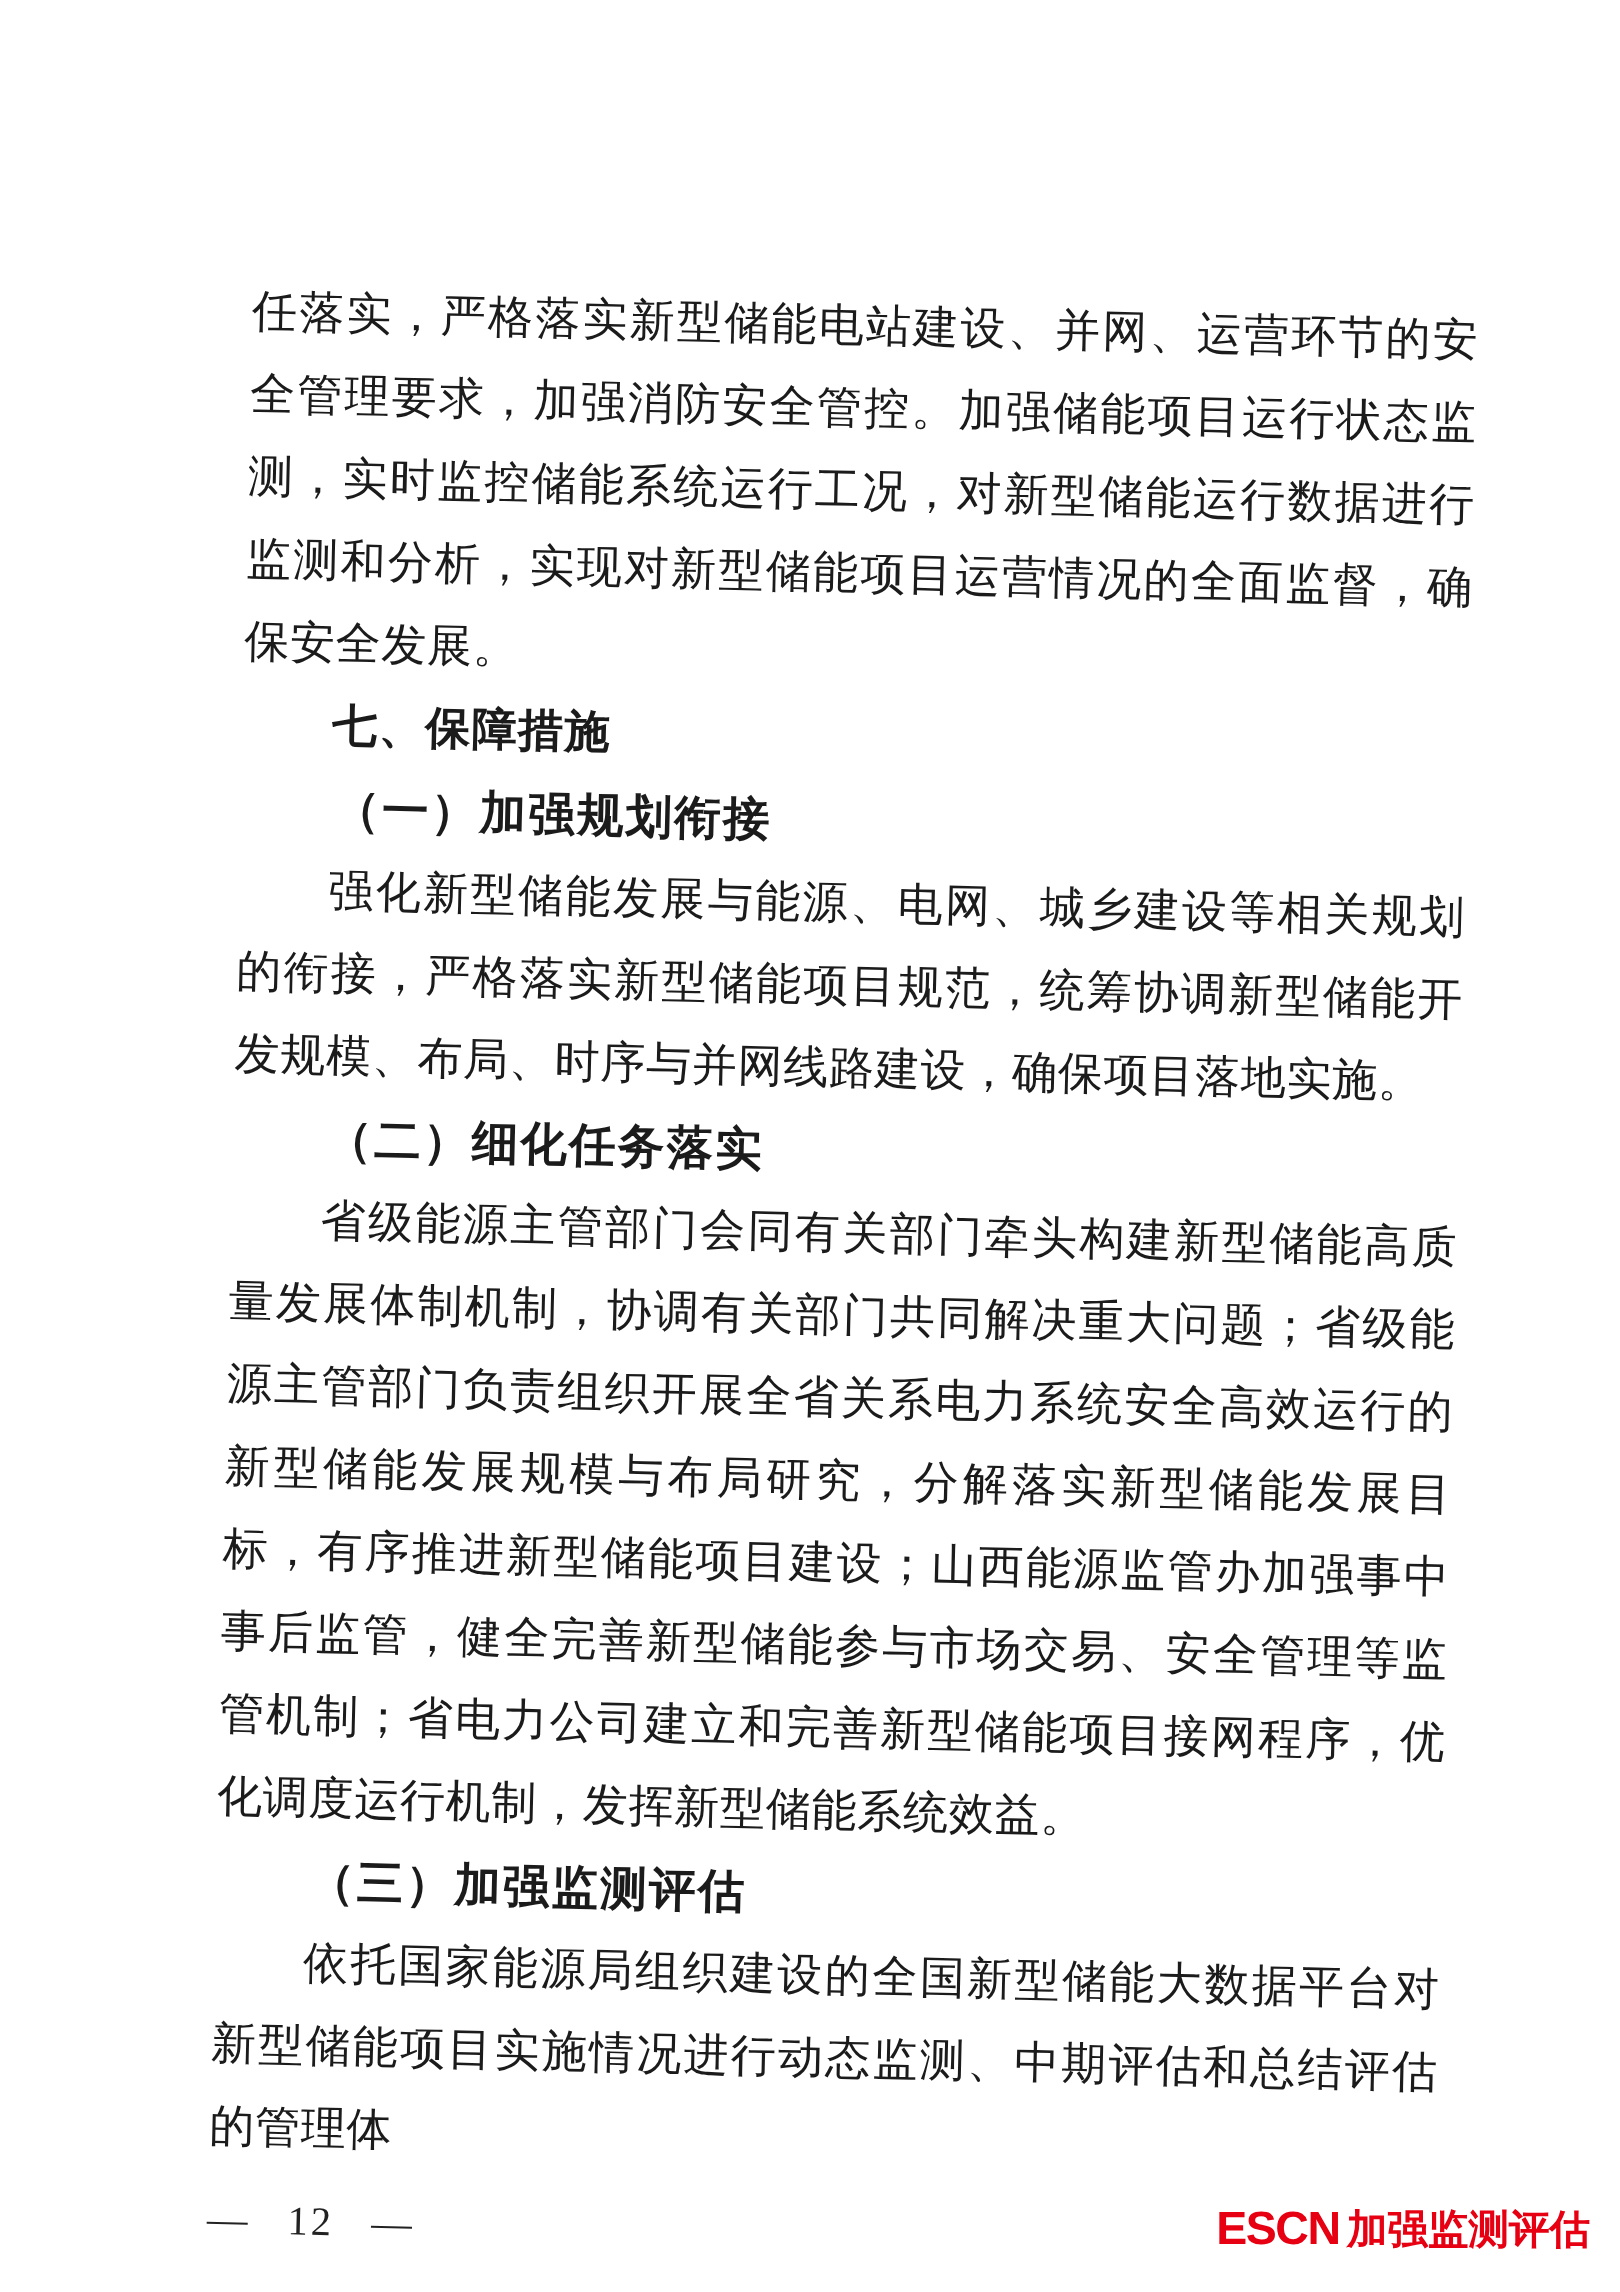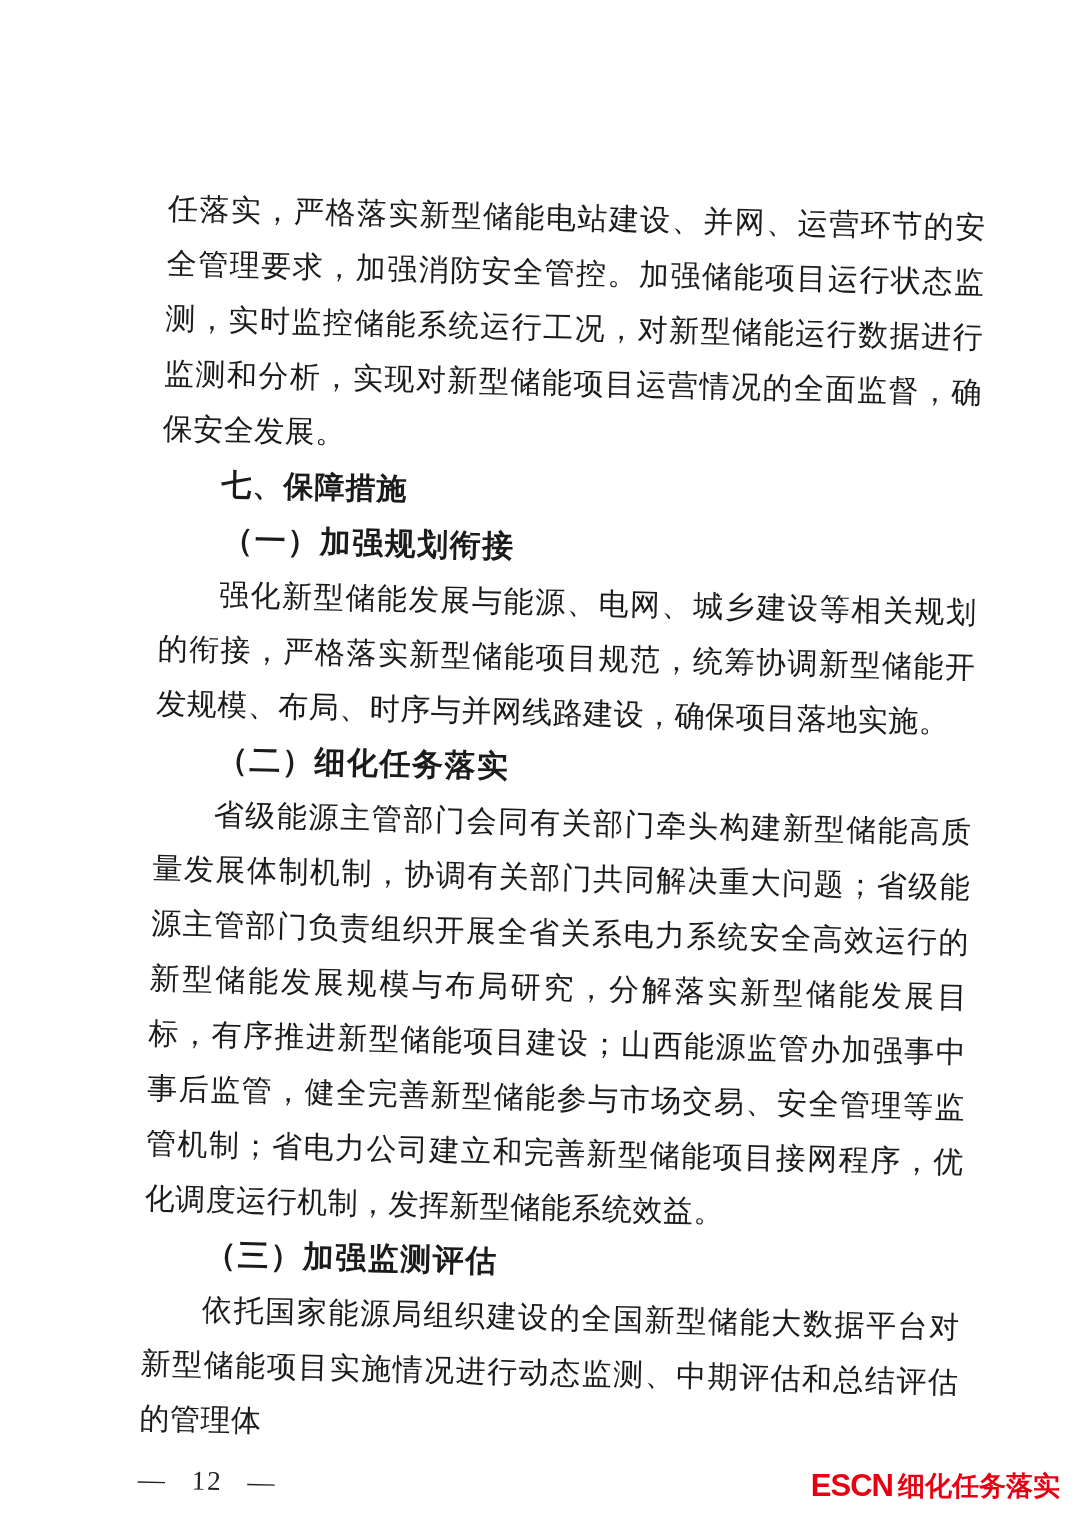--- a/index.html
+++ b/index.html
@@ -108,16 +108,16 @@
     <h3 class="h-sub">（三）加强监测评估</h3>
 
     <p class="para">依托国家能源局组织建设的全国新型储能大数据平台对新型储能项目实施情况进行动态监测、中期评估和总结评估的管理体</p>
 
     <div class="page-number">— 12 —</div>
 
   </div>
 
   <div class="logo">
     <span class="logo-en">ESCN</span>
-    <span class="logo-cn">细化任务落实</span>
+    <span class="logo-cn">加强监测评估</span>
   </div>
 
 </div>
 
 </body></html>

